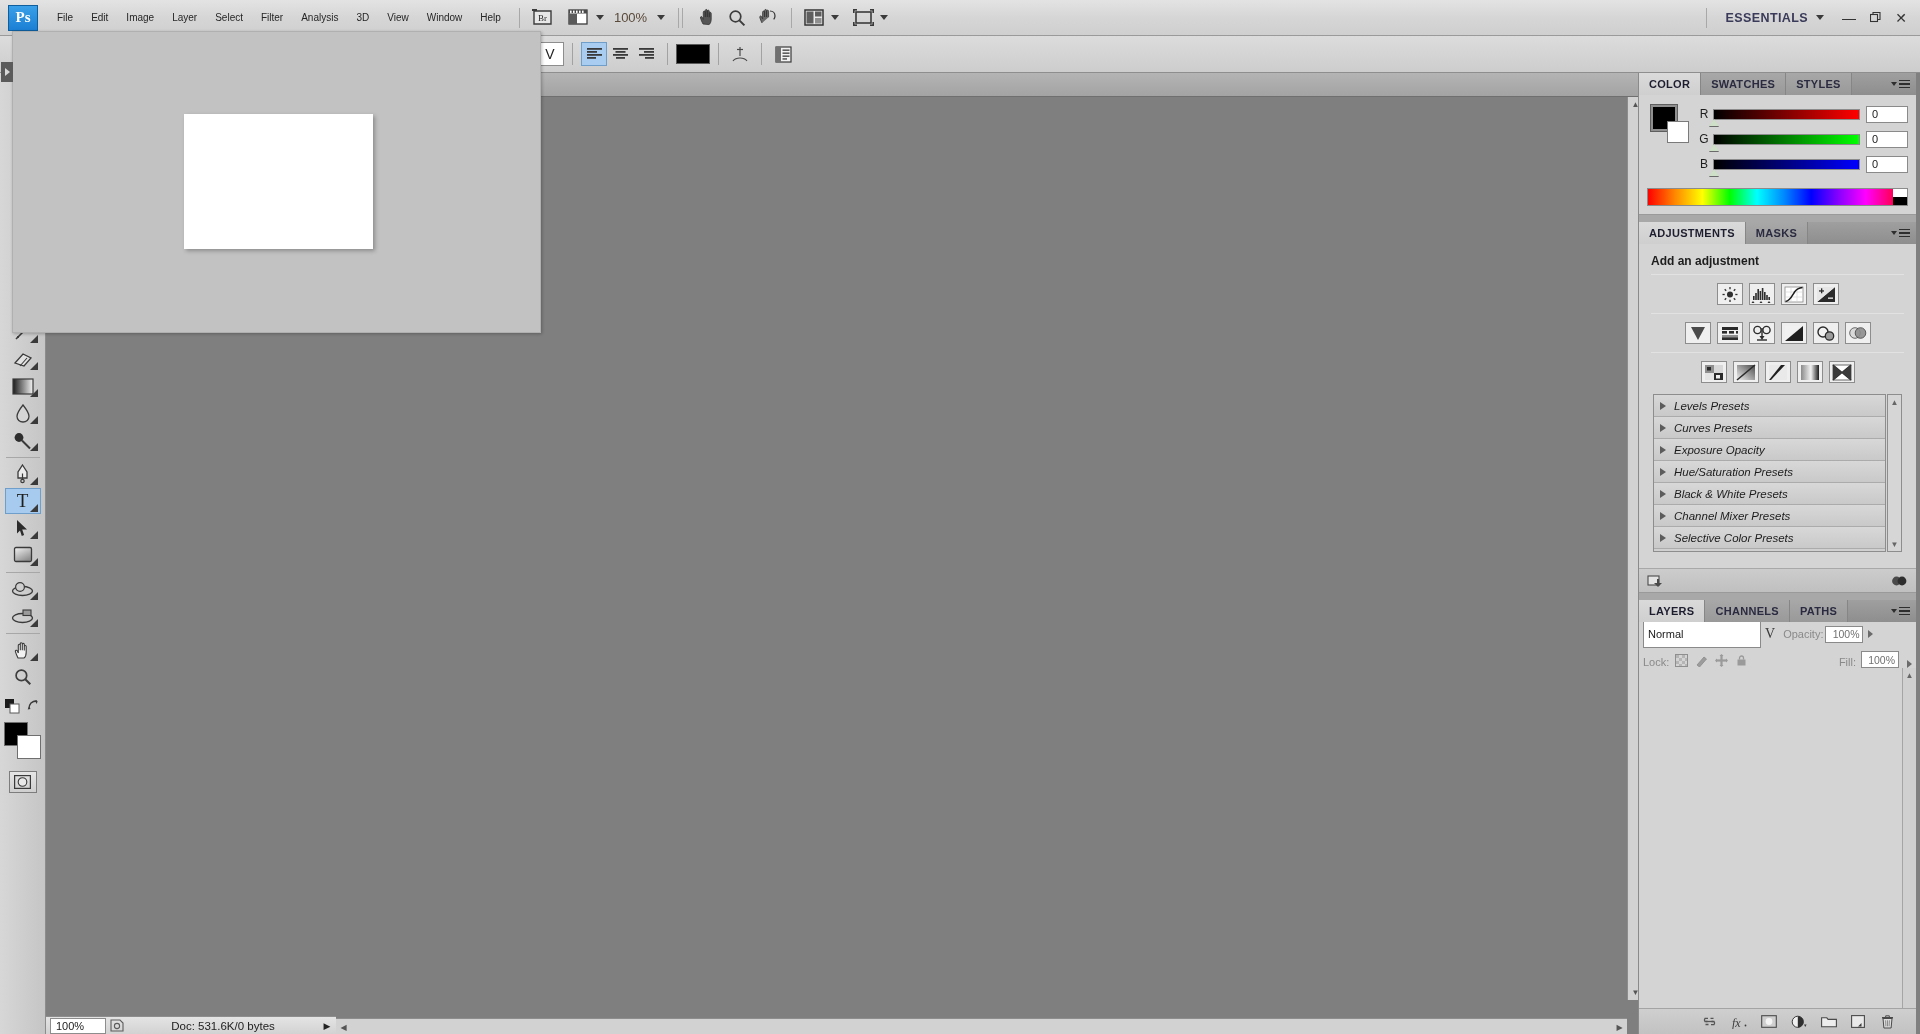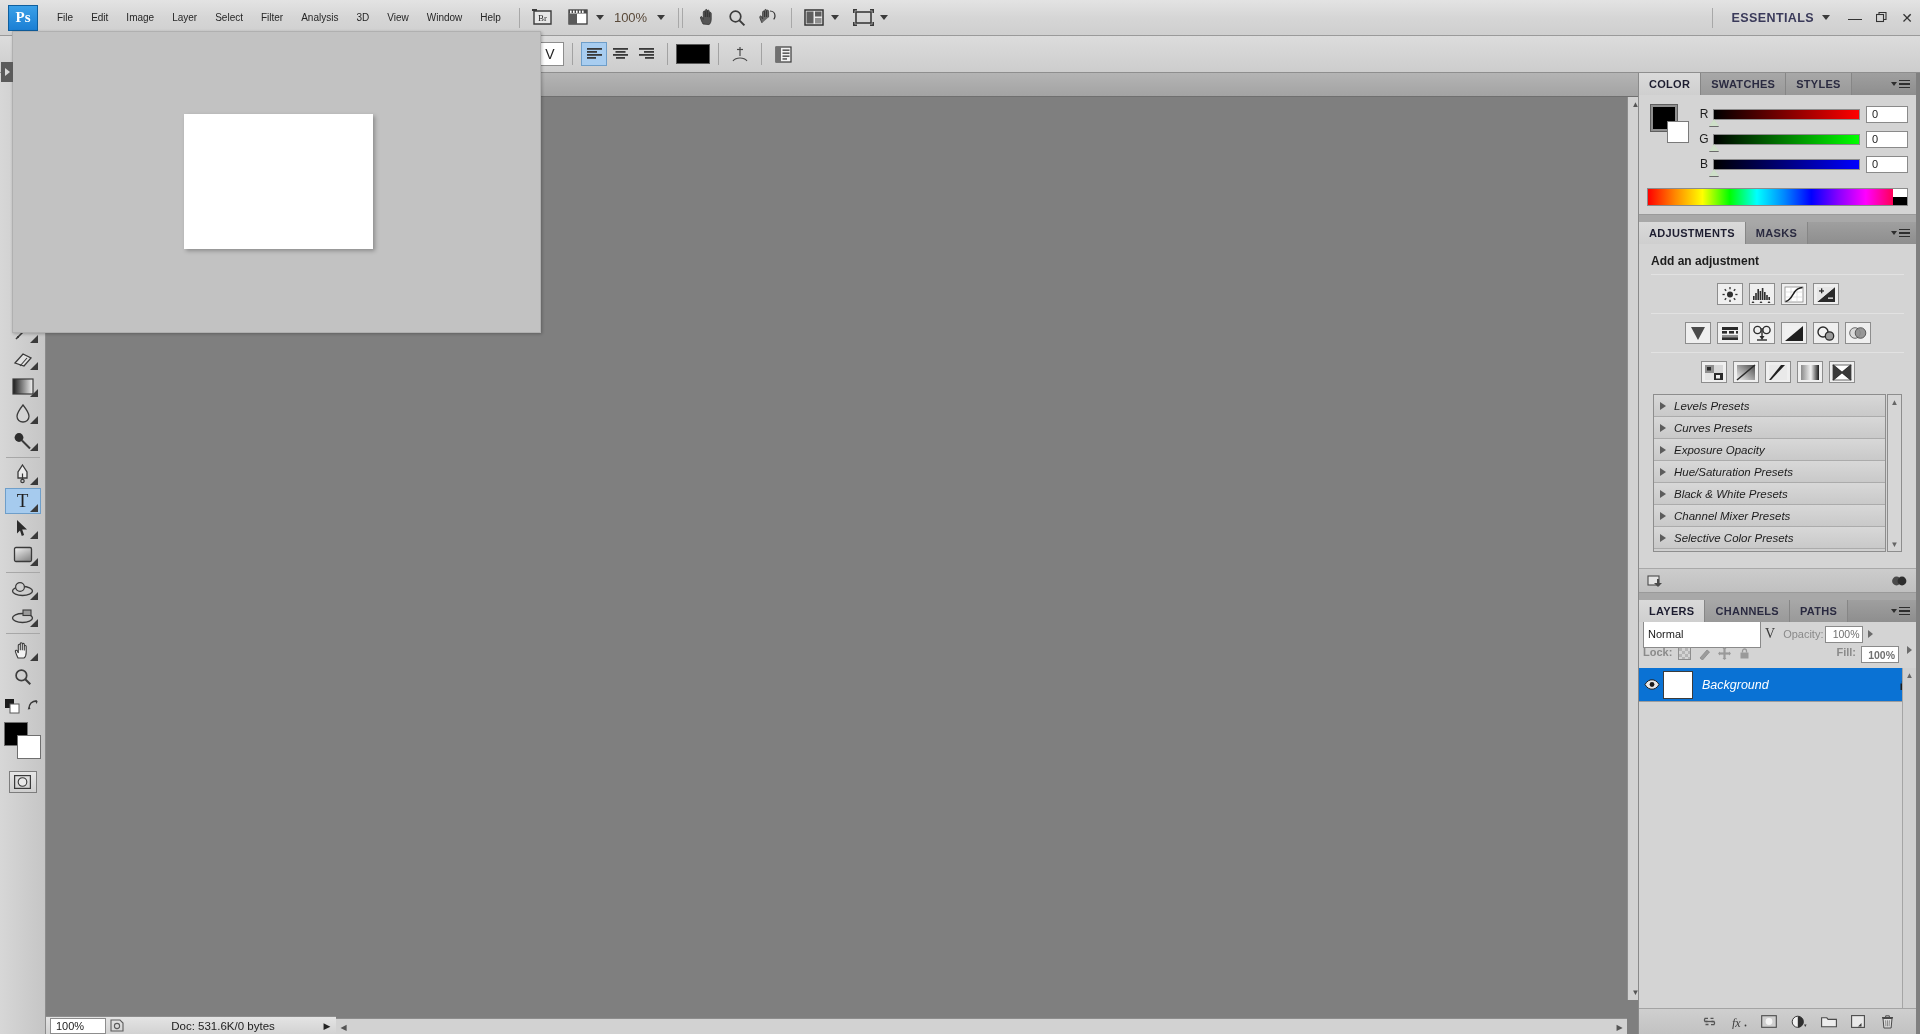--- a/index.html
+++ b/index.html
@@ -33,21 +33,21 @@
   }
   .menu-item {
     padding: 4px 9px; font-size: 10px; color: #262626; cursor: default;
     white-space: nowrap;
   }
   .mb-sep { width: 1px; height: 20px; background: #a8a8a8; margin: 0 9px; }
   .mb-icon { display: flex; align-items: center; justify-content: center; cursor: default; }
   .zoomval { font-size: 13px; color: #5a4a3a; padding: 0 6px; }
   .caret { width:0;height:0;border-left:4px solid transparent;border-right:4px solid transparent;border-top:5px solid #3b3b3b;margin:0 4px; }
   .essentials {
-    margin-left: auto; display: flex; align-items: center; 
+    margin-left: auto; display: flex; align-items: center; padding-right: 6px;
   }
   .ess-label { font-size: 12.5px; color: #3a3a5a; letter-spacing: .4px; font-weight: 600; padding: 3px 4px 3px 10px; }
   .wbtn { width: 26px; height: 24px; display:flex;align-items:center;justify-content:center; color:#333; font-size:14px; }
 
   
   .optionsbar {
     position: absolute; left: 0; top: 36px; width: 1920px; height: 37px;
     background: linear-gradient(to bottom,#dcdcdc,#cdcdcd);
     border-bottom: 1px solid #8e8e8e;
     display: flex; align-items: center;
@@ -220,21 +220,21 @@
   .lay-row1 { display:flex; align-items:center; height:24px; padding:2px 4px; gap:2px; }
   .blend-select {
     width:118px;height:28px;background:#fff;border:1px solid #8a8a8a;font-size:11px;
     display:flex;align-items:center;padding-left:4px;
   }
   .sel-v { font-family:"Liberation Serif",serif; font-size:14px; padding:0 6px 0 2px; color:#3a3a3a; }
   .lbl-dim { font-size:11px; color:#8a8a8a; }
   .num-field { width:38px;height:17px;background:#fff;border:1px solid #8a8a8a;font-size:10.5px;
                display:flex;align-items:center;justify-content:flex-end;padding-right:3px;color:#707070; }
   .tiny-tri { width:0;height:0;border-top:4px solid transparent;border-bottom:4px solid transparent;border-left:5px solid #6b6b6b;margin-left:3px; }
-  .lay-row2 { display:flex;align-items:flex-start;height:22px;padding:0 4px;gap:5px;font-weight:bold; }
+  .lay-row2 { display:flex;align-items:flex-end;height:22px;padding:0 4px;gap:5px; }
   .lock-ic { width:15px;height:15px;display:flex;align-items:center;justify-content:center; }
   .layer-item {
     height:34px; display:flex; align-items:center; background:#0a72d4; color:#fff;
     border-bottom:1px solid #9d9d9d; padding-left:2px;
   }
   .eye-cell { width:22px; display:flex;align-items:center;justify-content:center; }
   .layer-thumb { width:30px;height:28px;background:#fff;border:1px solid #3b3b3b;margin-right:9px; }
   .layer-name { font-style:italic; font-size:12.5px; flex:1; }
   .layer-lock { width:22px; display:flex;align-items:center;justify-content:center; }
   .layers-list { flex:1; background:#d4d4d4; position:relative; }
@@ -952,36 +952,20 @@
             <rect x="2.5" y="5.5" width="8" height="6" fill="#9a9a9a"></rect>
             <path d="M4.5 5.5V4a2 2 0 0 1 4 0v1.5" fill="none" stroke="#9a9a9a" stroke-width="1.3"></path>
             </svg>
         </span>
         <span class="lbl-dim" style="margin-left:auto">Fill:</span>
         <span class="num-field">100%</span>
         <span class="tiny-tri"></span>
       </div>
 
       <div class="layers-list">
-        <div class="layer-item">
-          <span class="eye-cell">
-            <svg width="16" height="11" viewBox="0 0 16 11">
-              <path d="M1 5.5C3 2 5.5.8 8 .8s5 1.2 7 4.7c-2 3.5-4.5 4.7-7 4.7S3 9 1 5.5z" fill="#e8e8e8" stroke="#1a1a1a" stroke-width="1"></path>
-              <circle cx="8" cy="5.5" r="2.4" fill="#1a1a1a"></circle>
-              </svg>
-          </span>
-          <span class="layer-thumb"></span>
-          <span class="layer-name">Background</span>
-          <span class="layer-lock">
-            <svg width="12" height="13" viewBox="0 0 12 13">
-              <rect x="1.5" y="5.5" width="9" height="6.5" fill="#1f1f1f"></rect>
-              <path d="M3.5 5.5V3.6a2.5 2.5 0 0 1 5 0v1.9" fill="none" stroke="#1f1f1f" stroke-width="1.4"></path>
-              </svg>
-          </span>
-        </div>
         <div class="layers-sb">
           <div style="height:14px;display:flex;align-items:center;justify-content:center;font-size:8px;color:#666">▲</div>
         </div>
       </div>
 
       <div class="layers-footer">
         <span class="lf-ic">
           <svg width="17" height="11" viewBox="0 0 17 11">
             <path d="M6.5 5.5H4a2.6 2.6 0 0 1 0-3.2h3M10.5 5.5H13a2.6 2.6 0 0 1 0 3.2h-3" fill="none" stroke="#555" stroke-width="1.3"></path>
             <path d="M4.5 8.5h3M9.5 2.3h3" fill="none" stroke="#555" stroke-width="1.3"></path>

